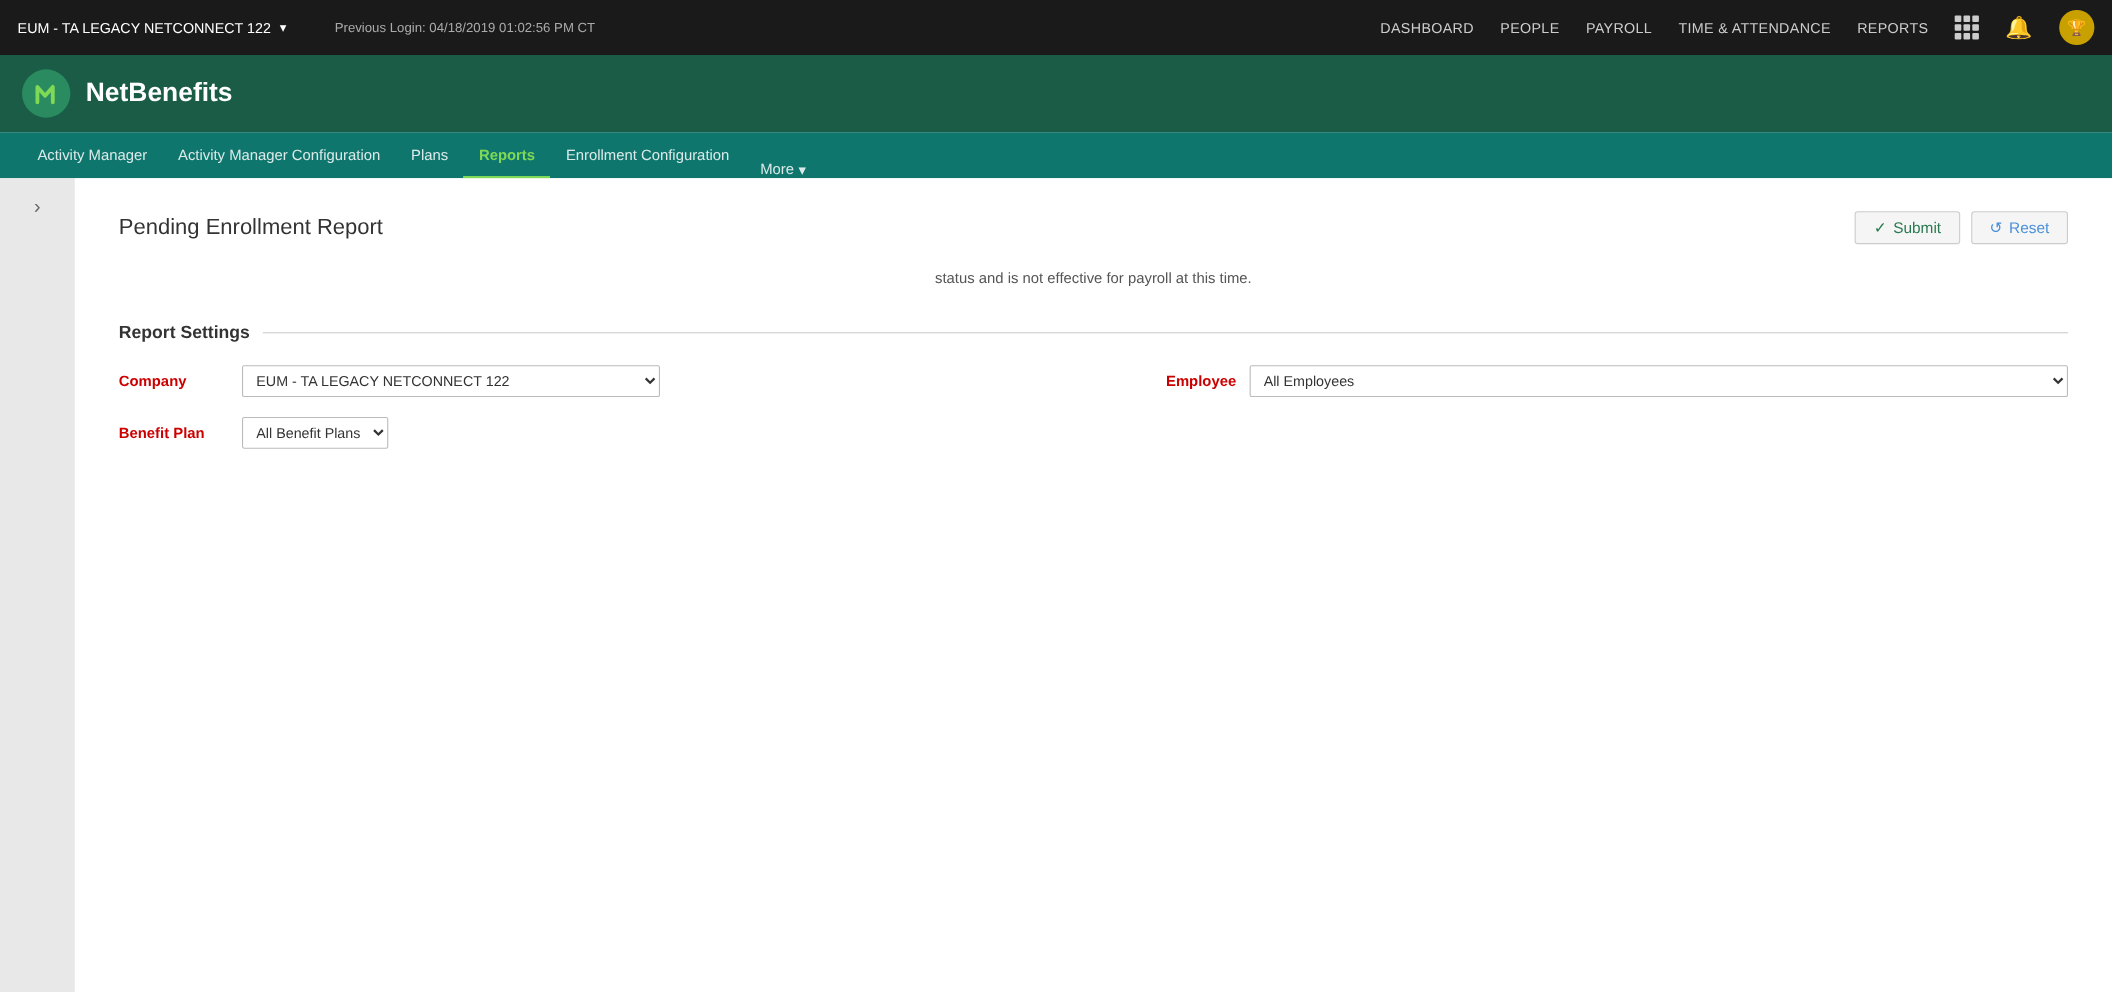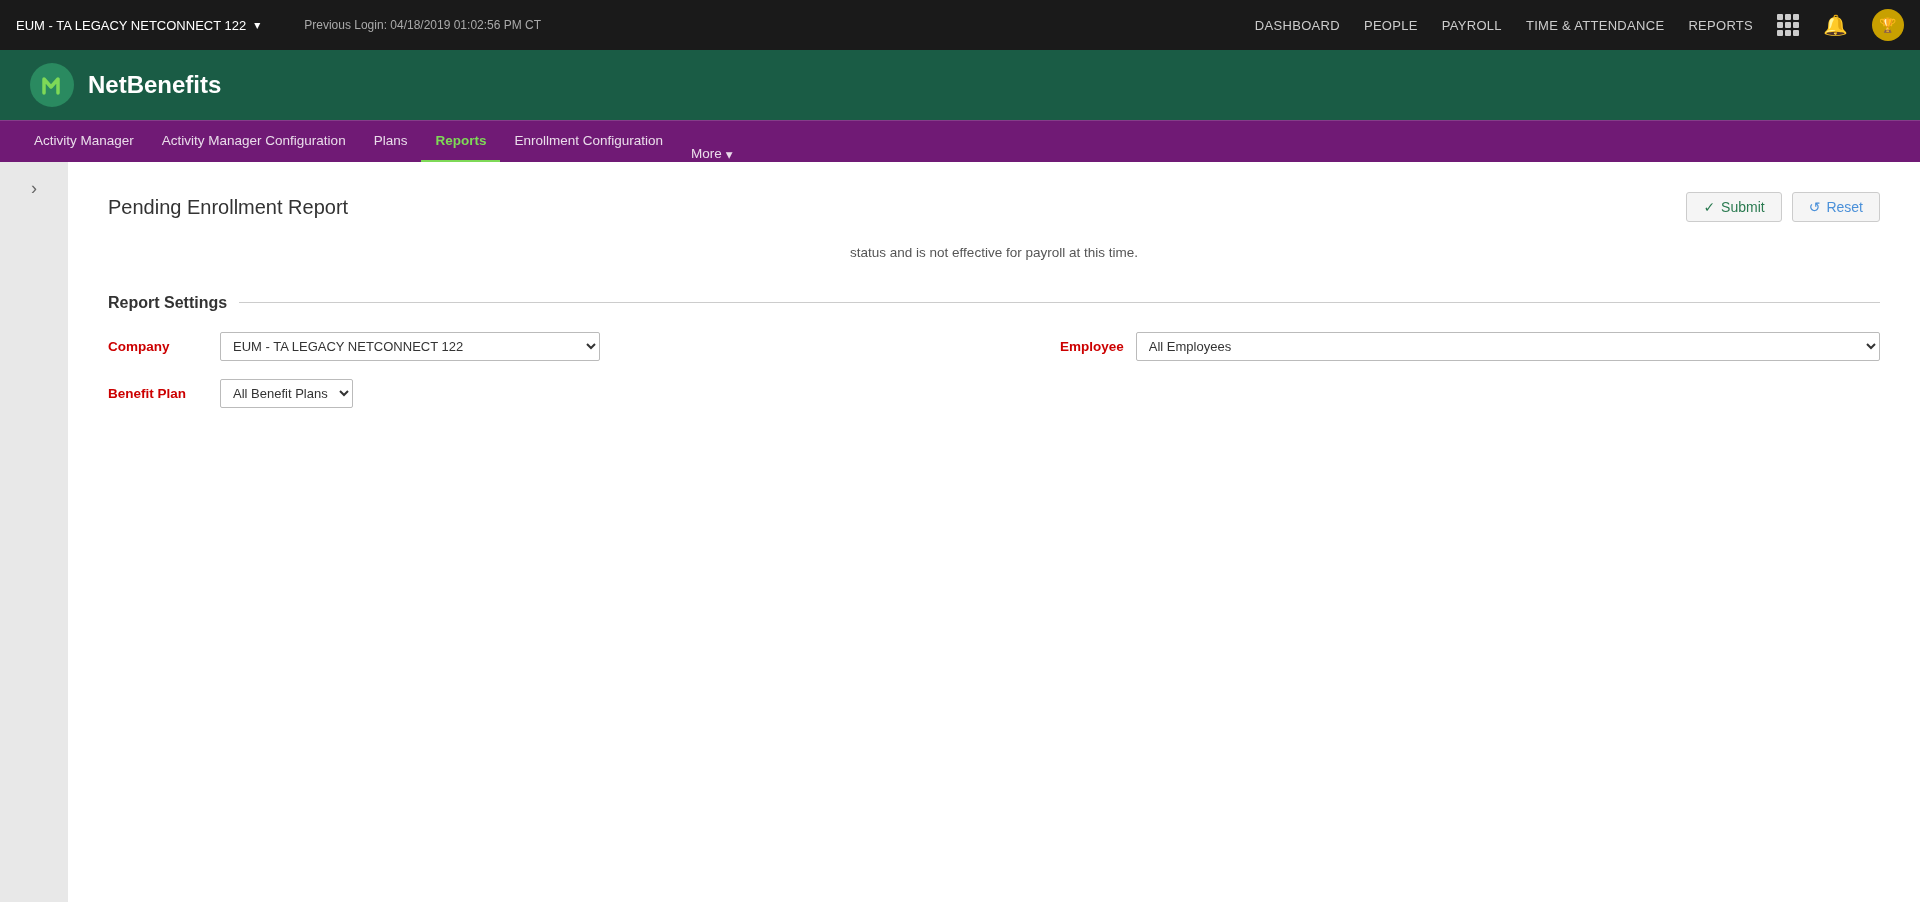--- a/index.html
+++ b/index.html
@@ -80,21 +80,21 @@
       cursor: pointer;
     }
 
     
     .brand-bar {
       background: #1a5c45;
       color: #fff;
       display: flex;
       align-items: center;
       height: 70px;
-      padding: 0 30px;
+      padding: 0 20px;
     }
     .brand-logo {
       width: 44px;
       height: 44px;
       background: #2a8a60;
       border-radius: 50%;
       display: flex;
       align-items: center;
       justify-content: center;
       margin-right: 14px;
@@ -104,21 +104,21 @@
       height: 28px;
     }
     .brand-title {
       font-size: 24px;
       font-weight: bold;
       color: #fff;
     }
 
     
     .secondary-nav {
-      background: #701a75;
+      background: #0f766e;
       display: flex;
       align-items: center;
       height: 42px;
       padding: 0 20px;
       border-top: 1px solid rgba(255,255,255,0.15);
     }
     .sec-nav-item {
       color: rgba(255,255,255,0.85);
       font-size: 13.5px;
       padding: 0 14px;

